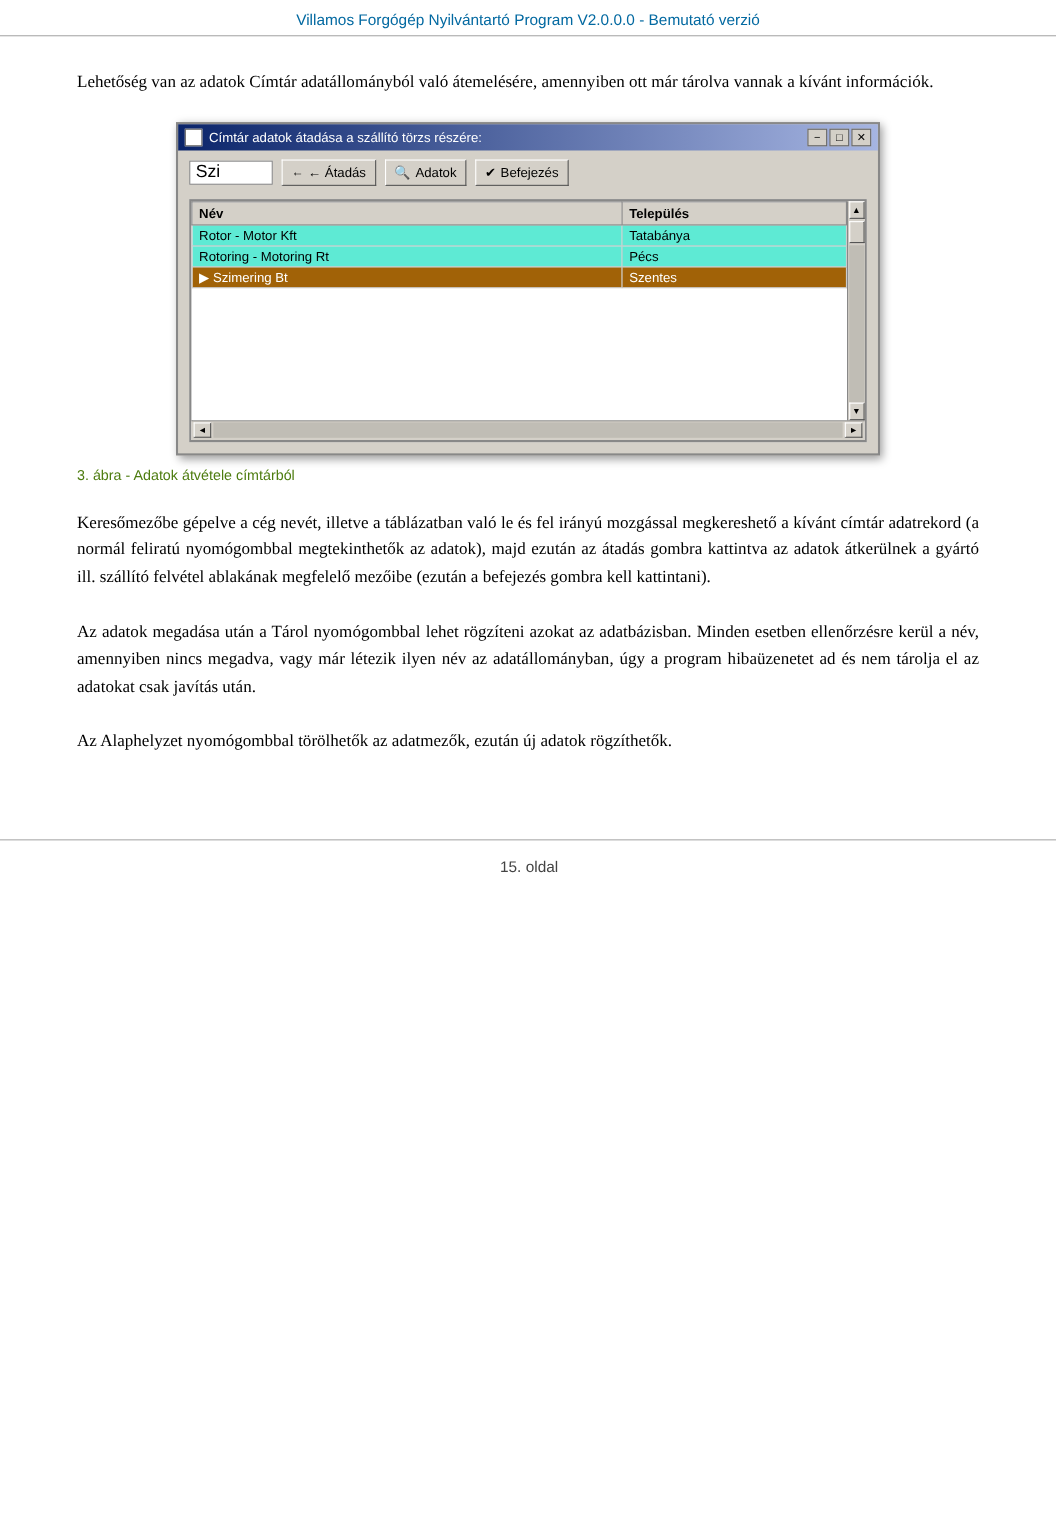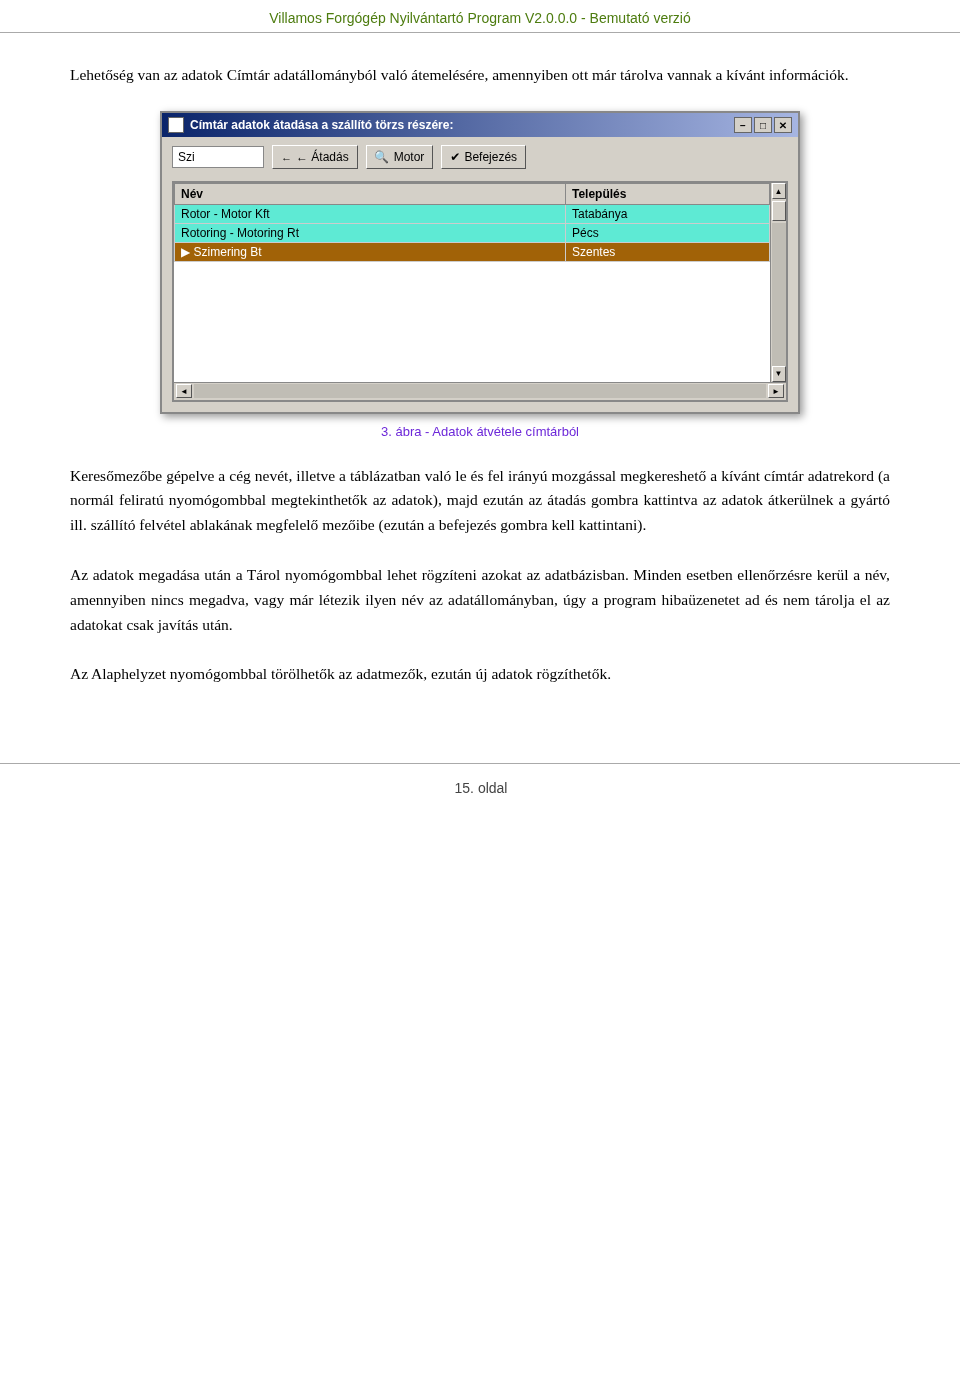--- a/index.html
+++ b/index.html
@@ -9,21 +9,21 @@
       font-size: 16px;
       color: #000;
       width: 960px;
       min-height: 1392px;
       padding: 0;
     }
 
     .page-header {
       text-align: center;
       font-size: 14px;
-      color: #4d7c0f;
+      color: #0369a1;
       padding: 10px 60px 6px 60px;
       border-bottom: 1px solid #aaa;
       font-family: Arial, sans-serif;
     }
 
     .page-content {
       padding: 30px 70px 40px 70px;
     }
 
     .intro-text {
@@ -45,21 +45,21 @@
       background: #d4d0c8;
       width: 640px;
       box-shadow: 3px 3px 8px rgba(0,0,0,0.4);
     }
 
     .dialog-titlebar {
       background: linear-gradient(to right, #0a246a, #a6b5e2);
       color: white;
       font-size: 12px;
       font-family: Arial, sans-serif;
-      font-weight: bold;
+      font-weight: normal;
       padding: 4px 6px;
       display: flex;
       align-items: center;
       justify-content: space-between;
       gap: 48px;
     }
 
     .dialog-titlebar-left {
       display: flex;
       align-items: center;
@@ -105,23 +105,23 @@
       display: flex;
       align-items: center;
       gap: 8px;
       margin-bottom: 8px;
     }
 
     .search-field {
       background: #fff;
       border: 1px solid #888;
       padding: 2px 5px;
-      font-size: 12px;
-      font-family: Arial, sans-serif;
-      width: 92px;
+      font-size: 16px;
+      font-family: Arial, sans-serif;
+      width: 76px;
       height: 22px;
     }
 
     .toolbar-btn {
       display: flex;
       align-items: center;
       gap: 4px;
       background: #d4d0c8;
       border-top: 1px solid #fff;
       border-left: 1px solid #fff;
@@ -302,24 +302,23 @@
       cursor: pointer;
     }
 
     .hscroll-track {
       flex: 1;
       height: 14px;
       background: #c0bdb5;
     }
 
     .figure-caption {
-      text-align: center;
       font-size: 13px;
       font-family: Arial, sans-serif;
-      color: #6d28d9;
+      color: #4d7c0f;
       margin-top: 8px;
       margin-bottom: 24px;
     }
 
     .body-text {
       font-size: 15.5px;
       line-height: 1.6;
       text-align: justify;
       margin-bottom: 16px;
       margin-top: 25px;
@@ -366,21 +365,21 @@
       <div class="dialog-body">
 
         <div class="toolbar-row">
           <input class="search-field" type="text" value="Szi" style="">
           <button class="toolbar-btn">
             <span class="btn-arrow">←</span>
             <span>← Átadás</span>
           </button>
           <button class="toolbar-btn-normal">
             <span>🔍</span>
-            <span>Motor</span>
+            <span>Adatok</span>
           </button>
           <button class="toolbar-btn-finish">
             <span>✔</span>
             <span>Befejezés</span>
           </button>
         </div>
 
         <div class="data-table-wrapper">
           <div class="table-with-scrollbar">
             <div class="table-main">

